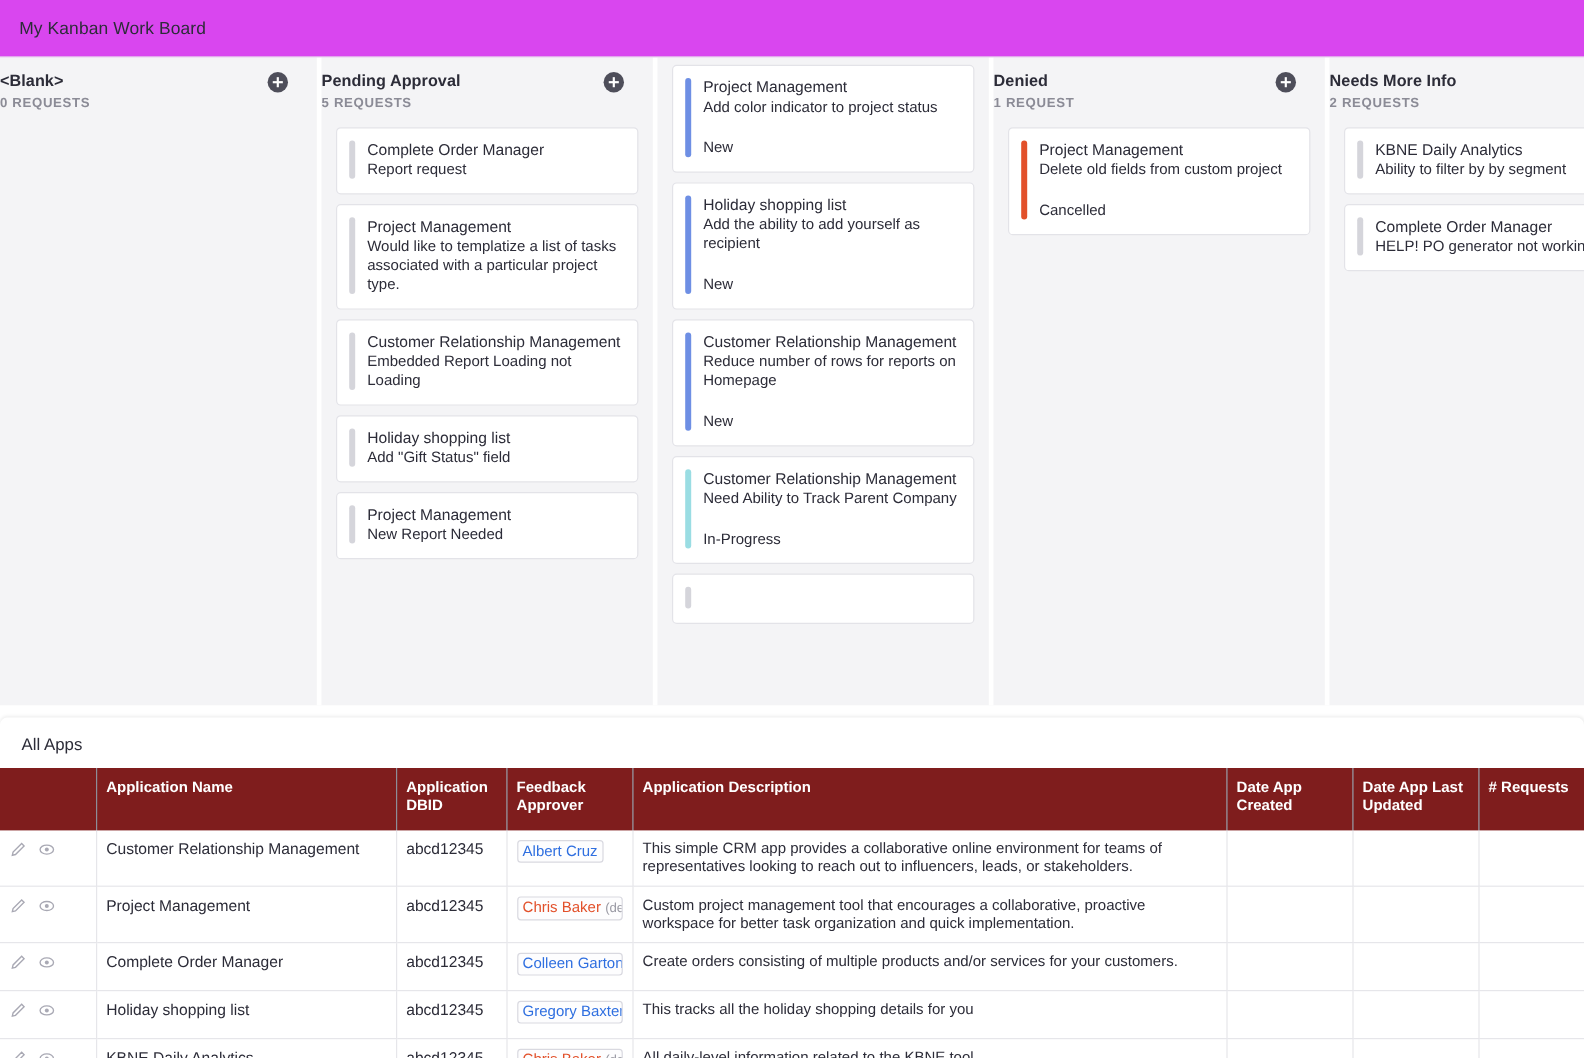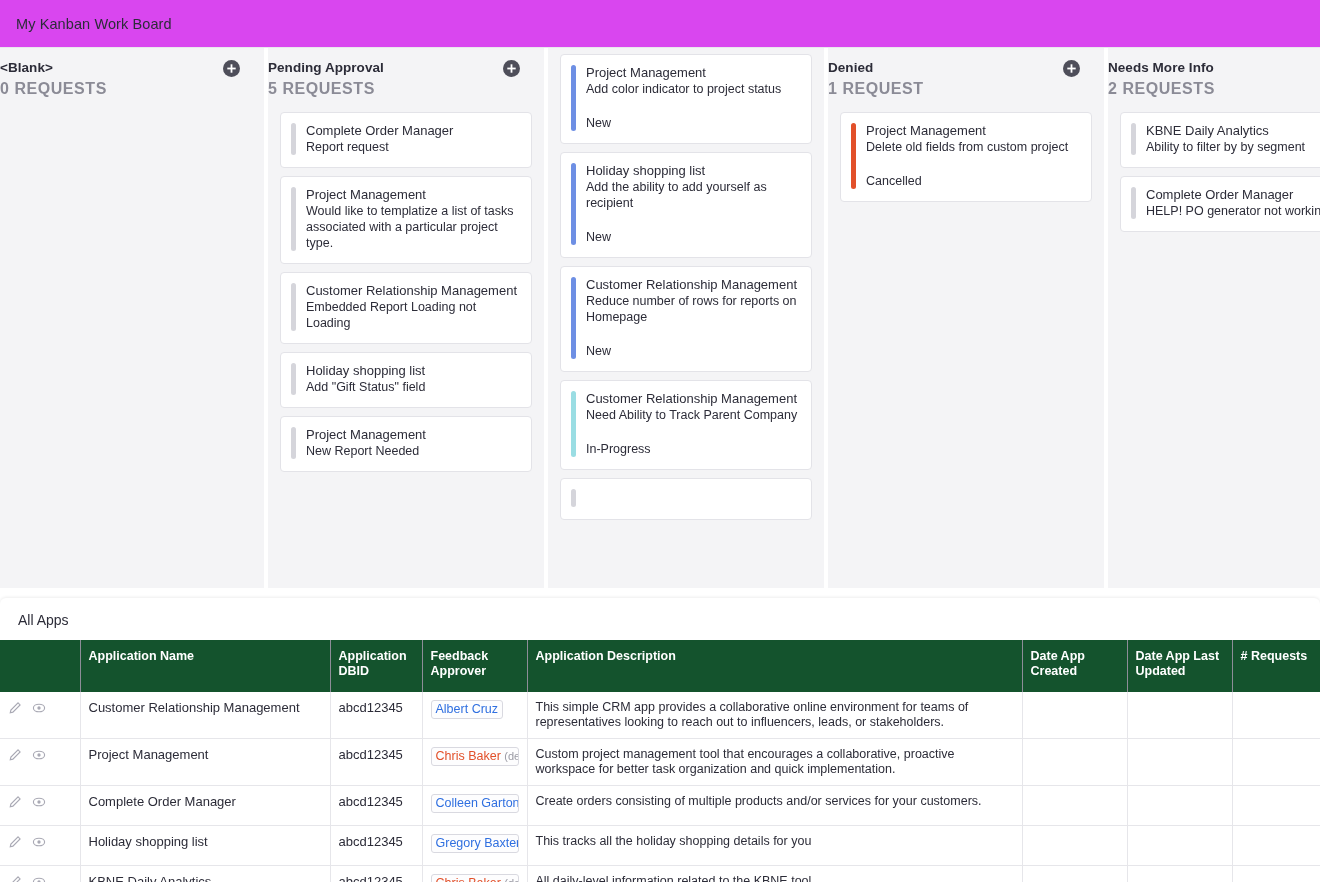--- a/index.html
+++ b/index.html
@@ -53,21 +53,21 @@
     position: relative;
     flex: 0 0 auto;
   }
   .kcol-name {
     font-size: 13.5px;
     font-weight: bold;
     color: #2c2c38;
     letter-spacing: .05px;
   }
   .kcol-count {
-    font-size: 16px;
+    font-size: 11px;
     font-weight: bold;
     color: #8b8b96;
     letter-spacing: .55px;
     margin-top: 5px;
   }
   .kcol-add {
     position: absolute;
     right: 24px;
     top: 12px;
     width: 17px;
@@ -143,21 +143,21 @@
     color: #2c2c38;
     padding: 14px 0 12px 18px;
   }
   table.apps {
     width: 1320px;
     border-collapse: collapse;
     table-layout: fixed;
     font-size: 13px;
   }
   table.apps thead th {
-    background: #14532d;
+    background: #7f1d1d;
     color: #ffffff;
     font-size: 12.5px;
     font-weight: bold;
     text-align: left;
     padding: 9px 8px;
     vertical-align: top;
     border-right: 1px solid #8d8d98;
     height: 52px;
     line-height: 15px;
   }

